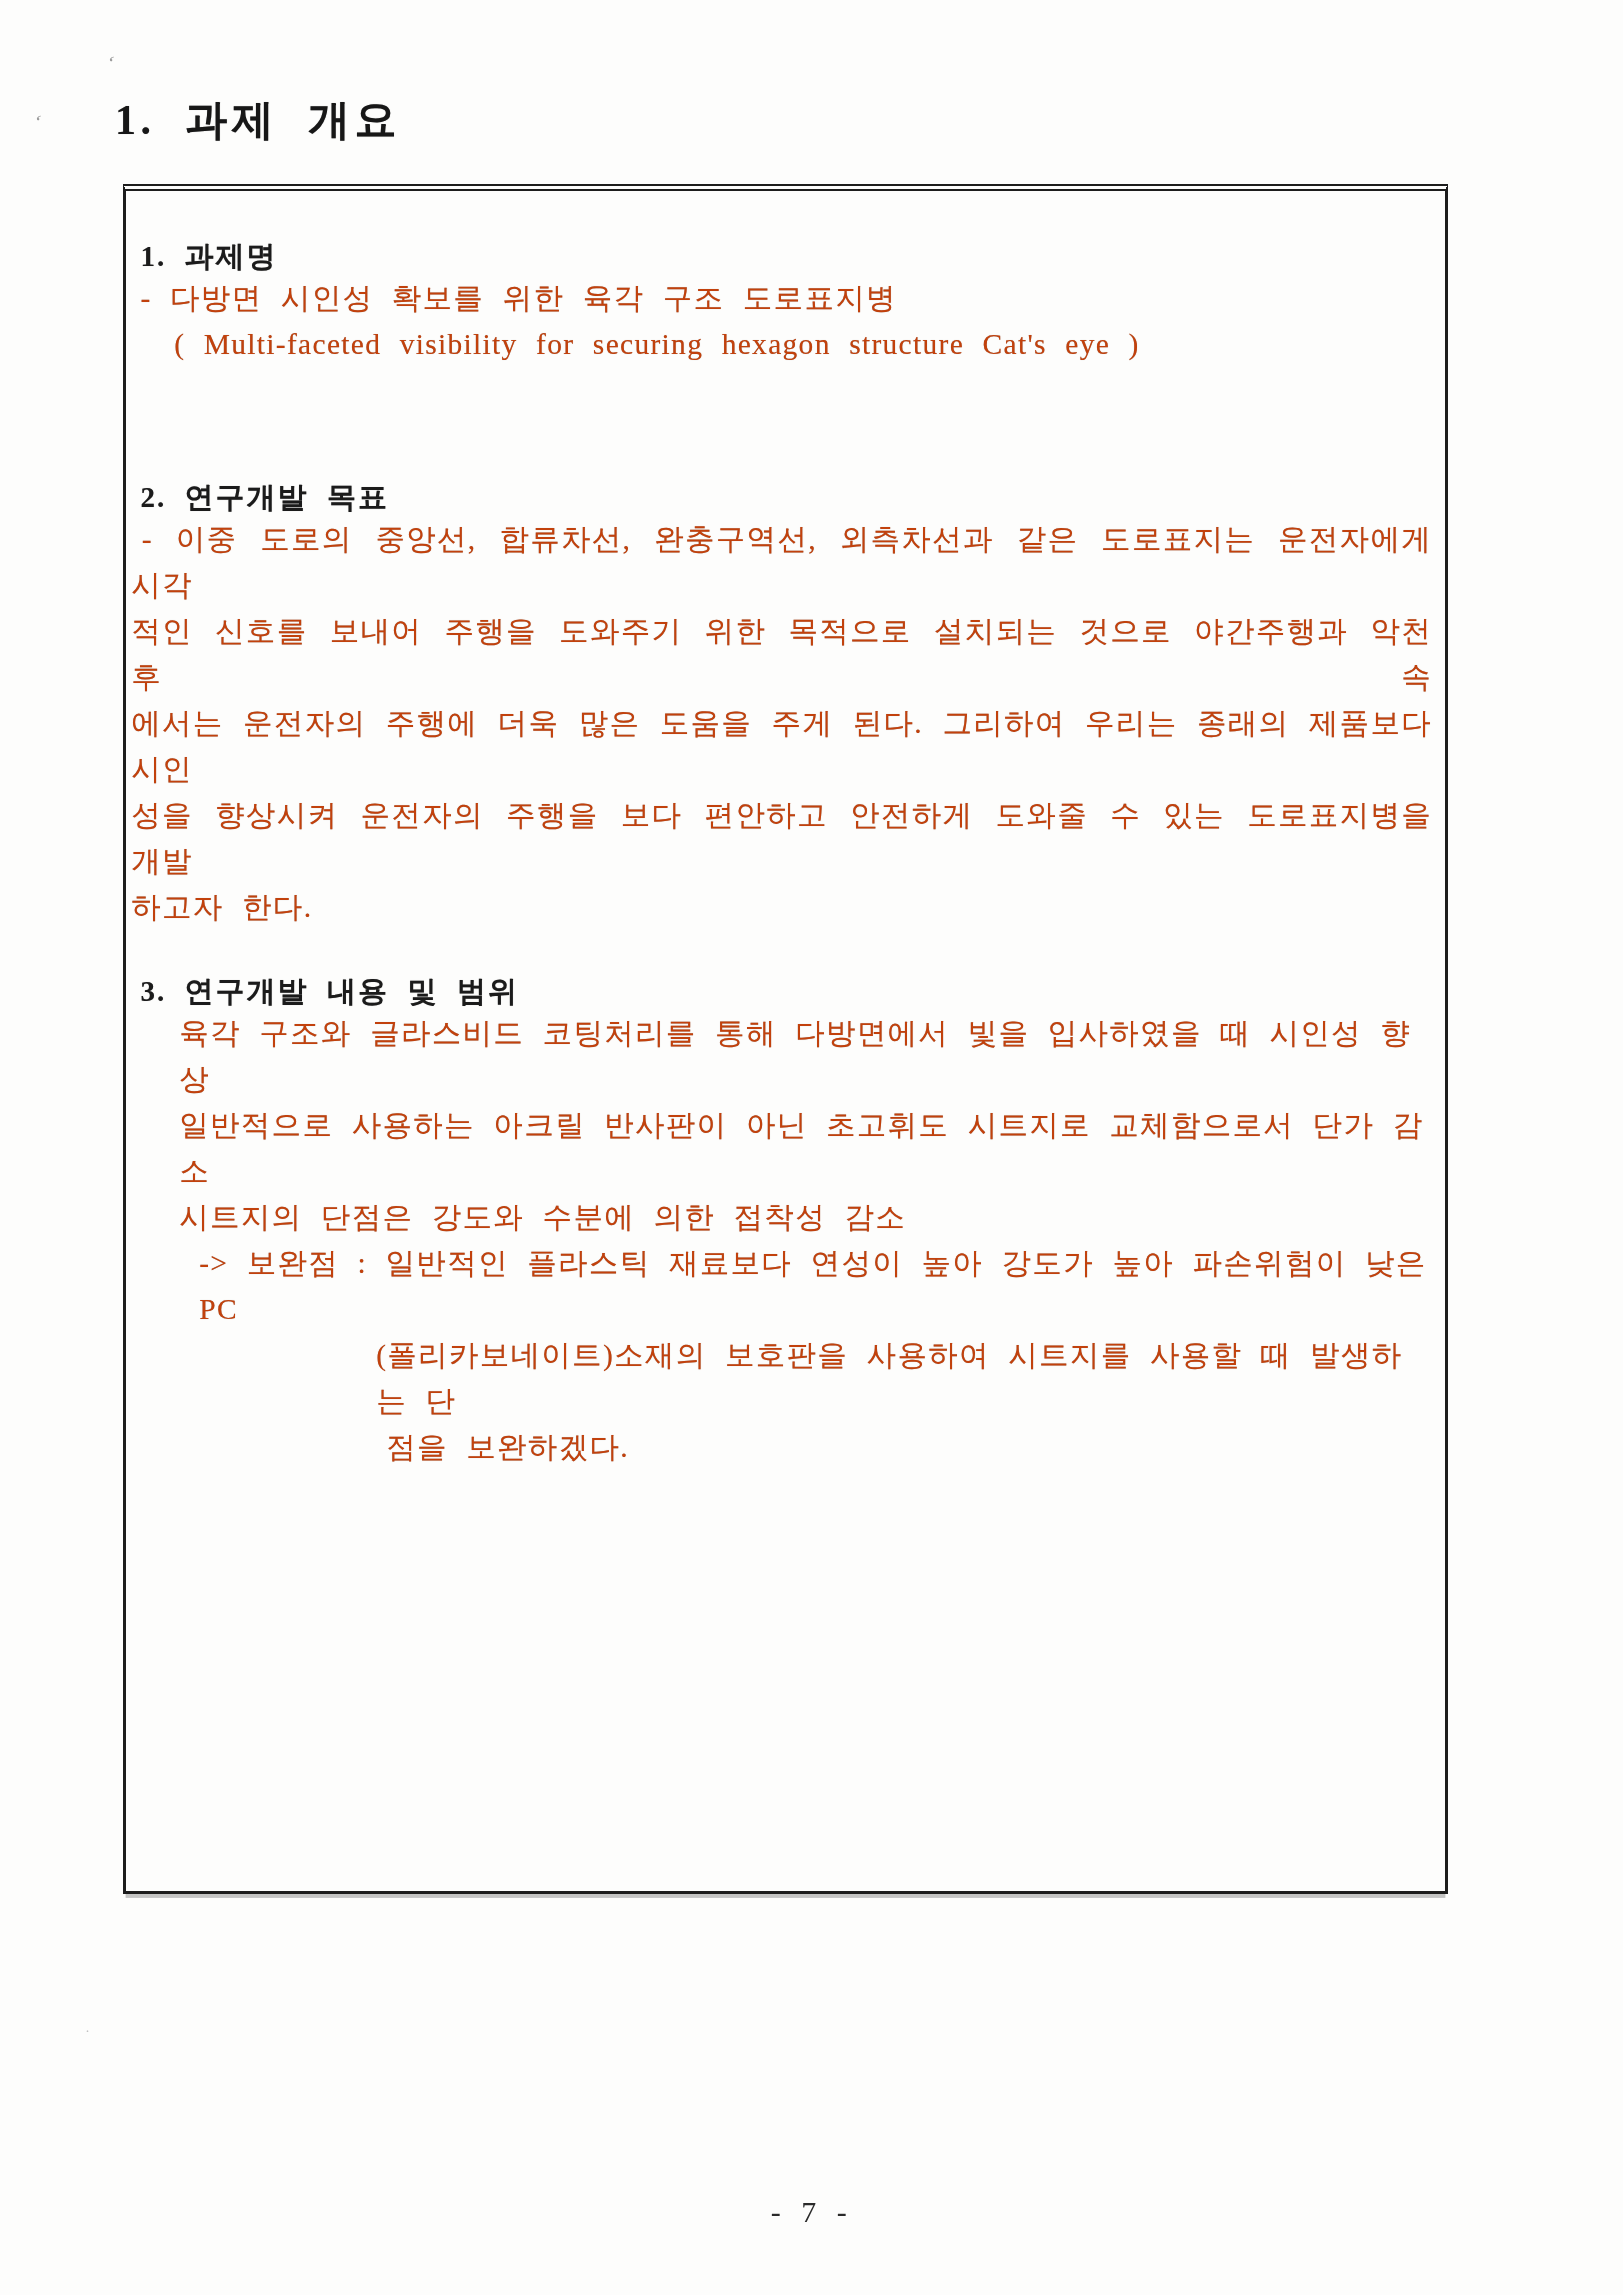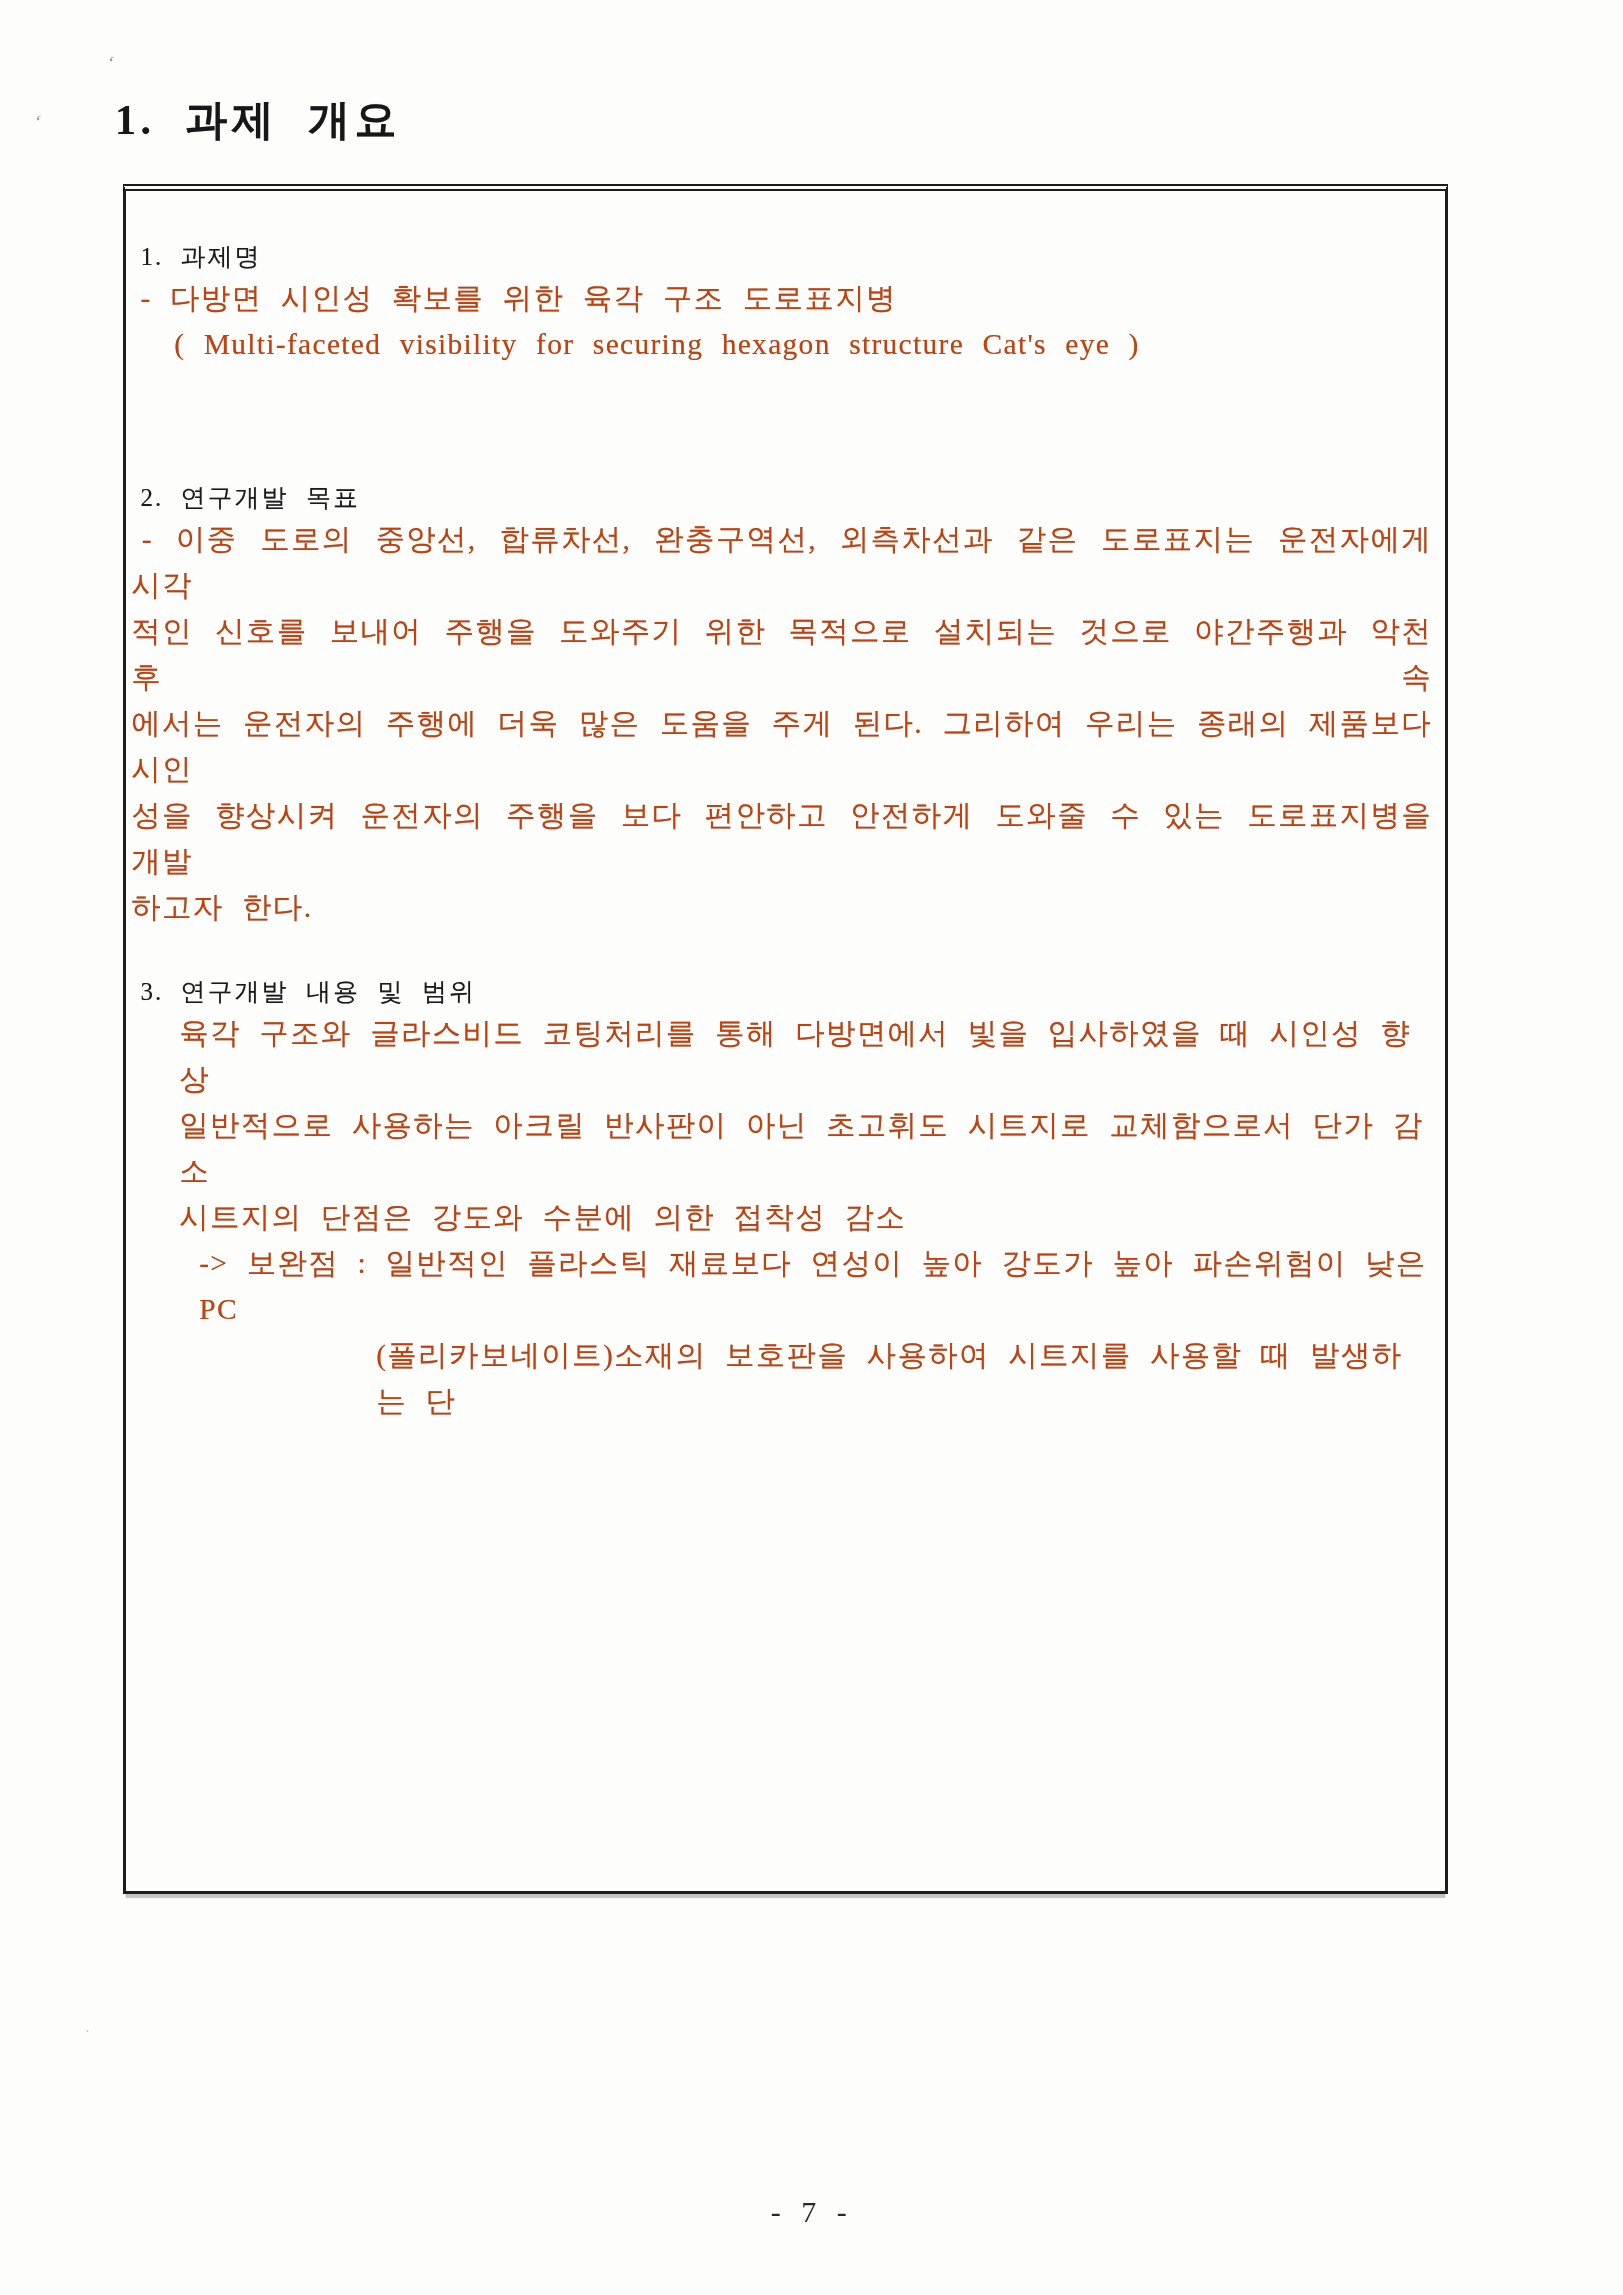--- a/index.html
+++ b/index.html
@@ -40,22 +40,22 @@
     box-sizing: border-box;
     border: 3.3px solid #1d1d1d;
     border-top: 7.2px double #1d1d1d;
     box-shadow: 0 6.5px 0 -2.6px rgba(90,90,90,0.35);
     padding: 47px 13px 0 5.2px;
     background: #fdfdfc;
   }
   section { display: block; }
   .outline-box h2 {
     margin: 0;
-    font-size: 25px;
-    font-weight: normal;
+    font-size: 29px;
+    font-weight: bold;
     letter-spacing: 2px;
     word-spacing: 9.2px;
     line-height: 37px;
     color: #1b1b1b;
     text-shadow: 0 0 0.7px rgba(0,0,0,0.4);
     padding-left: 9.2px;
   }
   .outline-box p {
     margin: 0;
     font-size: 29.5px;
@@ -131,20 +131,21 @@
       <p class="goal-line">하고자 한다.</p>
     </section>
 
     <section class="sec-scope">
       <h2>3. 연구개발 내용 및 범위</h2>
       <p class="scope-line scope-l1">육각 구조와 글라스비드 코팅처리를 통해 다방면에서 빛을 입사하였을 때 시인성 향상</p>
       <p class="scope-line scope-l2">일반적으로 사용하는 아크릴 반사판이 아닌 초고휘도 시트지로 교체함으로서 단가 감소</p>
       <p class="scope-line scope-l3">시트지의 단점은 강도와 수분에 의한 접착성 감소</p>
       <p class="scope-line scope-l4">-&gt; 보완점 : 일반적인 플라스틱 재료보다 연성이 높아 강도가 높아 파손위험이 낮은 PC</p>
       <p class="scope-line scope-l5">(폴리카보네이트)소재의 보호판을 사용하여 시트지를 사용할 때 발생하는 단</p>
+      <p class="scope-line scope-l6">점을 보완하겠다.</p>
     </section>
 
   </div>
 
   <div class="page-footer">- 7 -</div>
 
   <span class="scan-artifact artifact-1">ʻ</span>
   <span class="scan-artifact artifact-2">ʻ</span>
   <span class="scan-artifact artifact-3">·</span>
 

